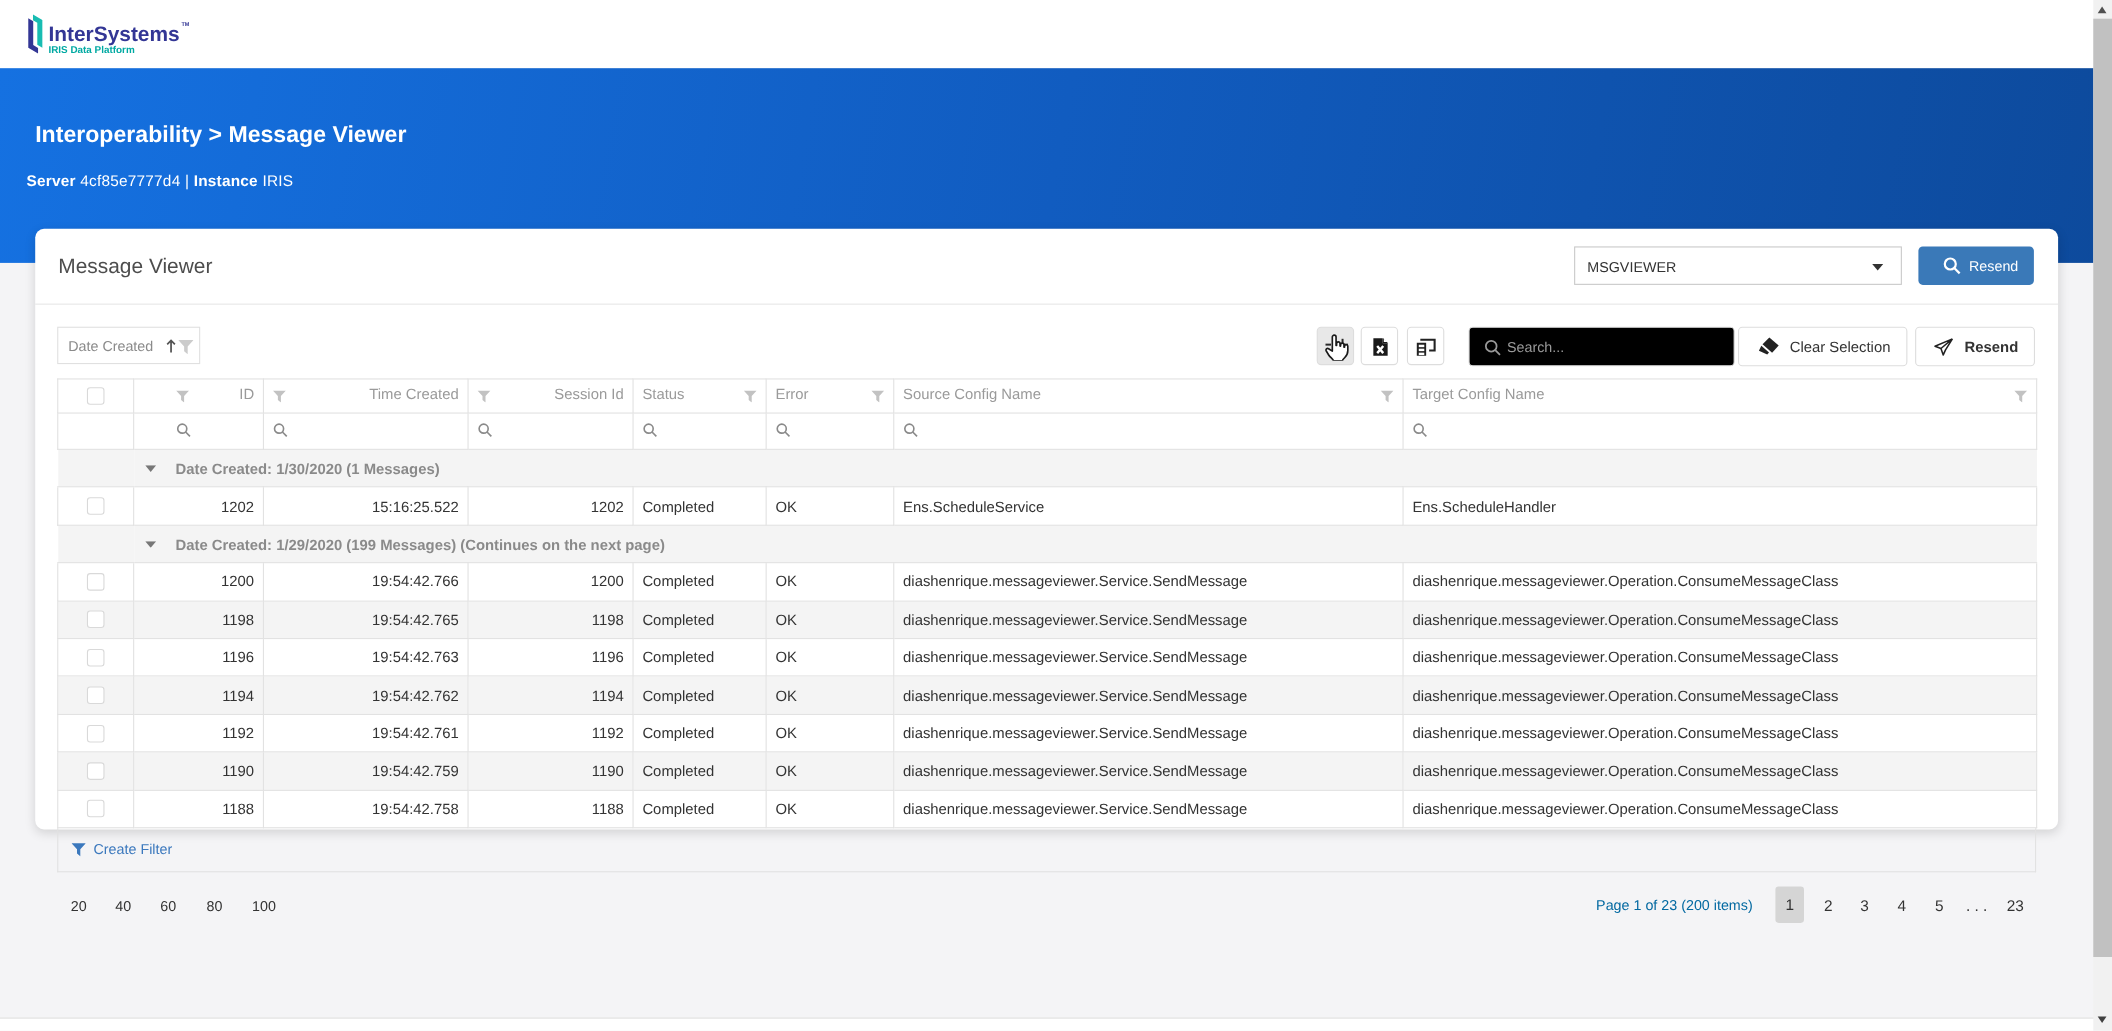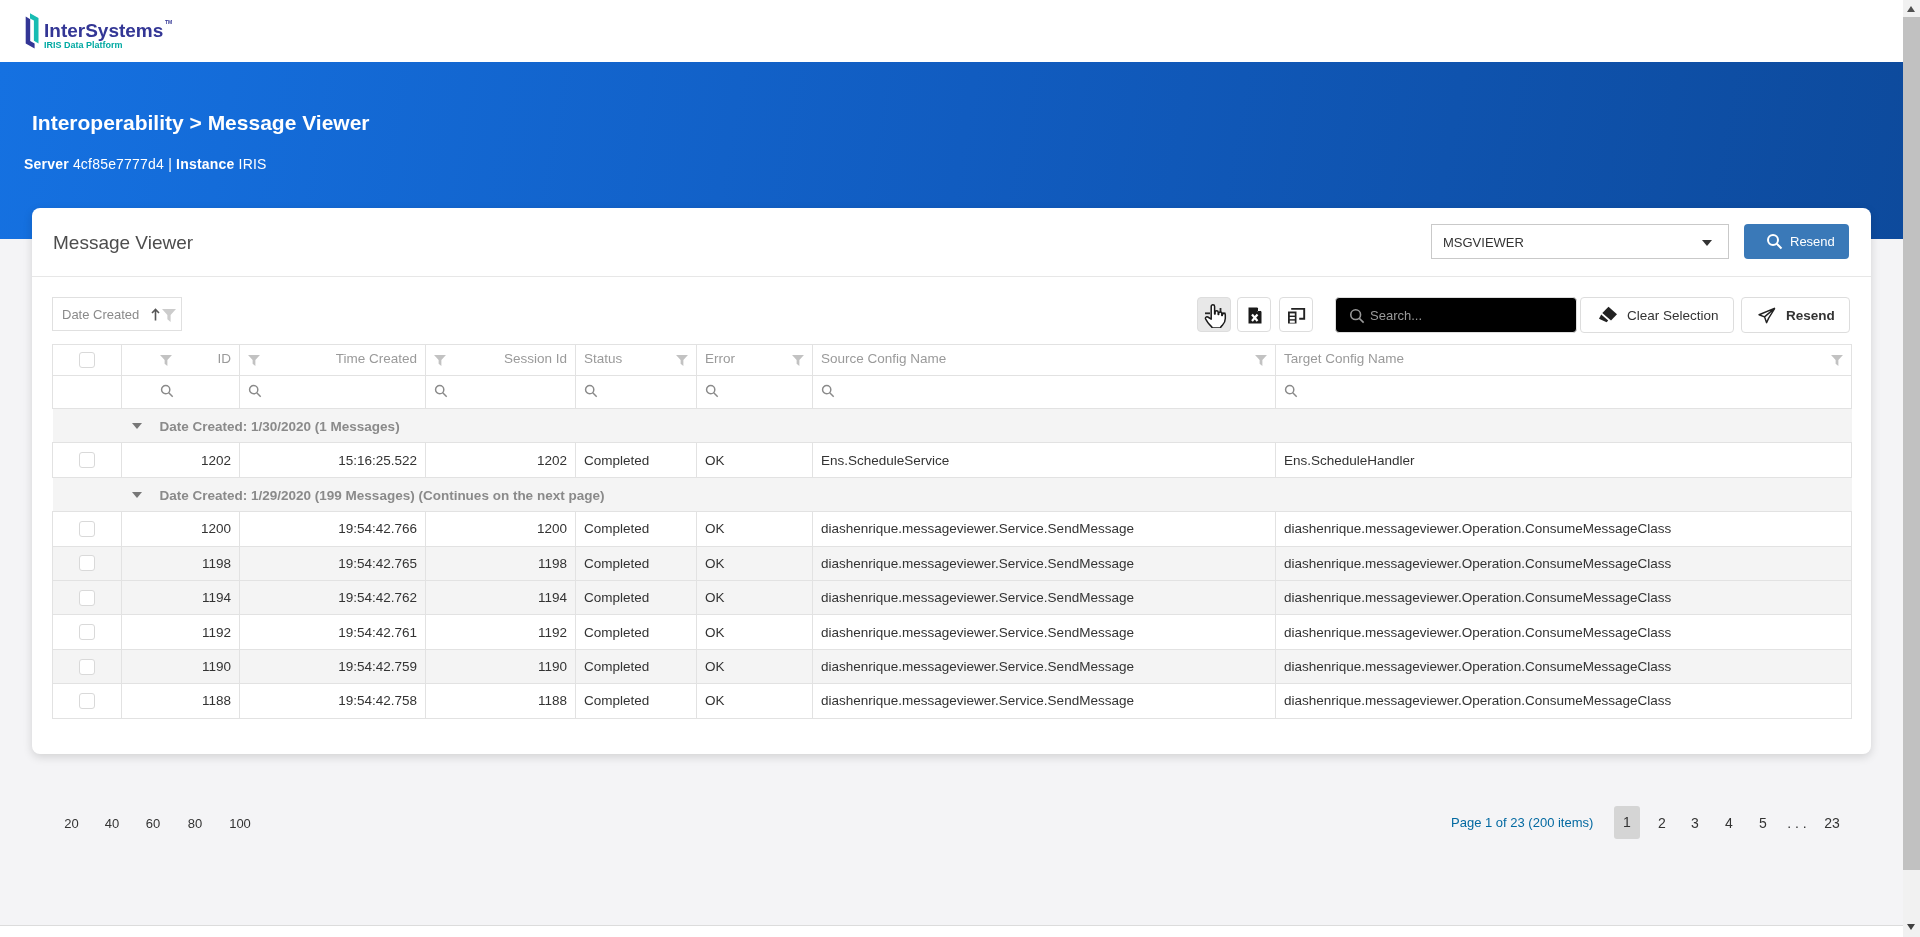--- a/index.html
+++ b/index.html
@@ -243,20 +243,30 @@
     <tr class="drow alt">
       <td style="text-align:center"><span class="cb"></span></td>
       <td class="ralign">1198</td>
       <td class="ralign">19:54:42.765</td>
       <td class="ralign">1198</td>
       <td>Completed</td>
       <td>OK</td>
       <td>diashenrique.messageviewer.Service.SendMessage</td>
       <td>diashenrique.messageviewer.Operation.ConsumeMessageClass</td>
     </tr>
+    <tr class="drow">
+      <td style="text-align:center"><span class="cb"></span></td>
+      <td class="ralign">1196</td>
+      <td class="ralign">19:54:42.763</td>
+      <td class="ralign">1196</td>
+      <td>Completed</td>
+      <td>OK</td>
+      <td>diashenrique.messageviewer.Service.SendMessage</td>
+      <td>diashenrique.messageviewer.Operation.ConsumeMessageClass</td>
+    </tr>
     <tr class="drow alt">
       <td style="text-align:center"><span class="cb"></span></td>
       <td class="ralign">1194</td>
       <td class="ralign">19:54:42.762</td>
       <td class="ralign">1194</td>
       <td>Completed</td>
       <td>OK</td>
       <td>diashenrique.messageviewer.Service.SendMessage</td>
       <td>diashenrique.messageviewer.Operation.ConsumeMessageClass</td>
     </tr>
@@ -285,20 +295,26 @@
       <td class="ralign">1188</td>
       <td class="ralign">19:54:42.758</td>
       <td class="ralign">1188</td>
       <td>Completed</td>
       <td>OK</td>
       <td>diashenrique.messageviewer.Service.SendMessage</td>
       <td>diashenrique.messageviewer.Operation.ConsumeMessageClass</td>
     </tr>
   </tbody>
     </table>
+  <div id="cfrow">
+    <svg width="13" height="13" viewBox="0 0 13 12" style="position:absolute;left:12px;top:13px">
+        <path d="M0 0 H13 L8 5.5 V12 L5 9.5 V5.5 Z" fill="#3b78bd"></path>
+      </svg>
+    <span class="t">Create Filter</span>
+  </div>
   <div id="pager">
     <span class="psz" style="left:39.5px">20</span>
     <span class="psz" style="left:80px">40</span>
     <span class="psz" style="left:121px">60</span>
     <span class="psz" style="left:163px">80</span>
     <span class="psz" style="left:208px">100</span>
     <span id="pginfo">Page 1 of 23 (200 items)</span>
     <span id="p1">1</span>
     <span class="pnum" style="left:1630px">2</span>
     <span class="pnum" style="left:1663px">3</span>

